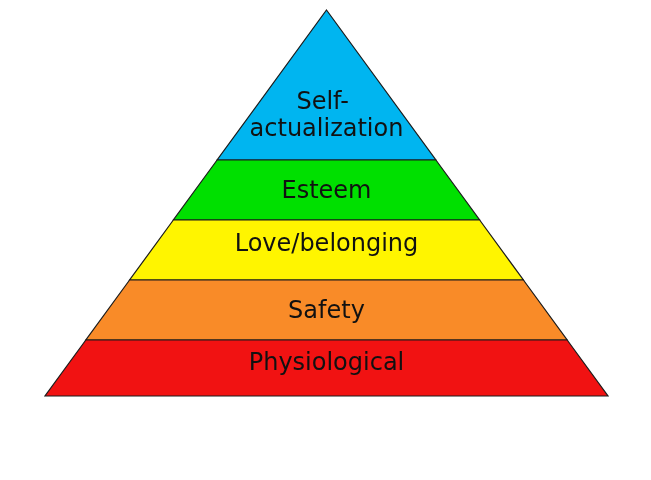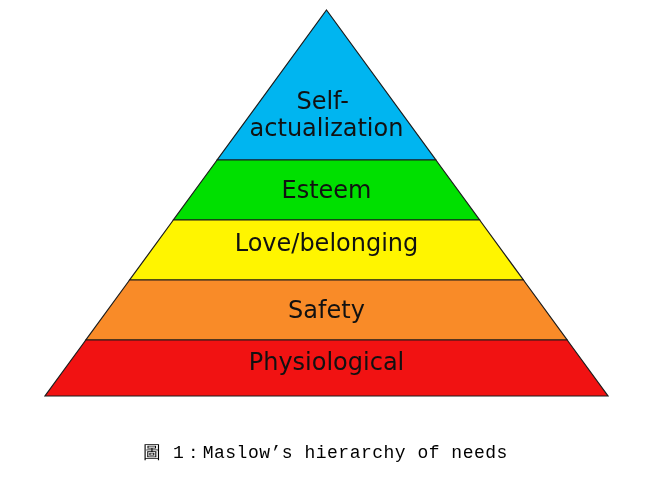--- a/index.html
+++ b/index.html
@@ -75,15 +75,14 @@
       <text class="layer-label" text-anchor="middle" x="326.5" y="318">Safety</text>
     </g>
 
     <g>
       <polygon id="poly-4" class="layer-poly" points="85.83937823834196,340 567.160621761658,340 608,396 45,396" fill="#F11212" stroke="#1b1b1b"></polygon>
       <text class="layer-label" text-anchor="middle" x="326.5" y="370">Physiological</text>
     </g>
 
   </svg>
 
-  <div class="caption">圖 1：Maslow’s hierarchy of needs</div>
 
 </div>
 
 </body></html>

